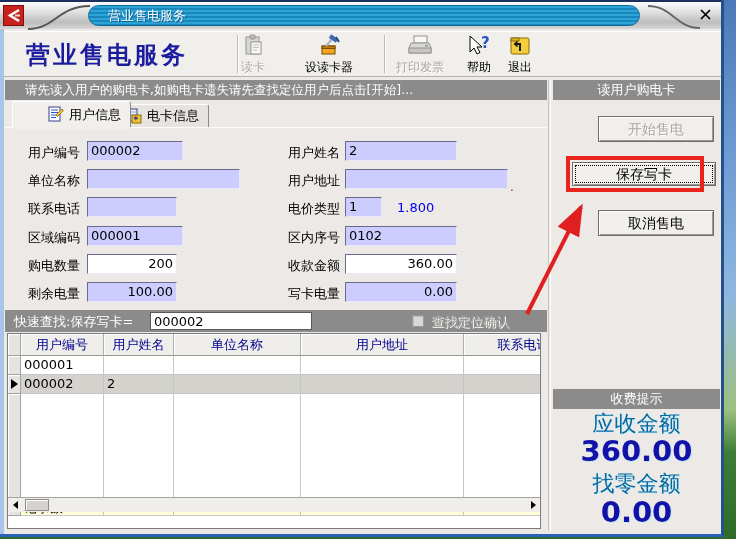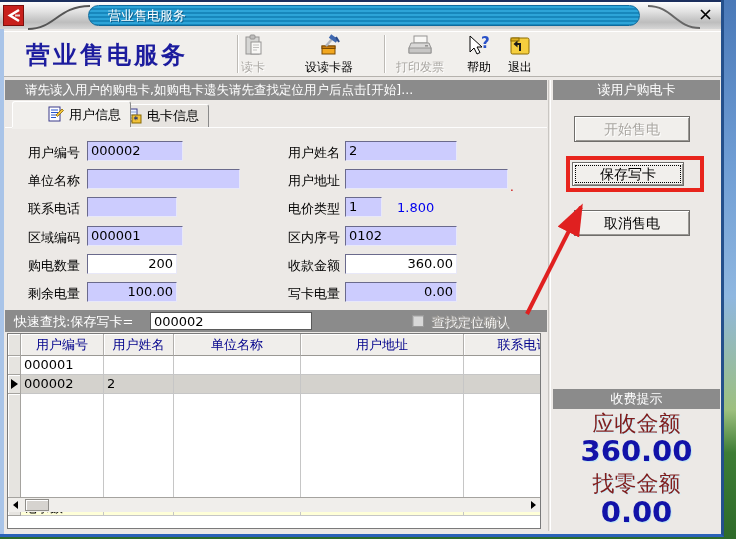--- a/index.html
+++ b/index.html
@@ -81,28 +81,28 @@
   .tri { width:0; height:0; border-left:7px solid #000; border-top:5px solid transparent;
     border-bottom:5px solid transparent; position:absolute; left:3px; top:4px; }
   .hscroll { position:absolute; left:0px; top:163px; width:532px; height:15px; background:#f0eeeb;
     border-top:1px solid #a5a39f; display:flex; align-items:center; }
   .sarrow { width:15px; height:14px; display:flex; align-items:center; justify-content:center; }
   .thumb { width:24px; height:12px; background:#d6d3cf; border:1px solid #8f8d89;
     box-shadow:inset 1px 1px 0 #fff; margin-left:2px; }
   .tri-l { width:0;height:0;border-right:5px solid #000;border-top:4px solid transparent;border-bottom:4px solid transparent; }
   .tri-r { width:0;height:0;border-left:5px solid #000;border-top:4px solid transparent;border-bottom:4px solid transparent; margin-left:auto; margin-right:4px; }
   
-  .btn { position:absolute; left:574px; width:116px; height:26px; background:#f1efec; font-size:14px;
+  .btn { position:absolute; left:598px; width:116px; height:26px; background:#f1efec; font-size:14px;
     border:1px solid #6f6d6a; box-shadow:inset 1px 1px 0 #ffffff, inset -1px -1px 0 #9a9894;
     text-align:center; line-height:24px; color:#000; }
   .btn.disabled { color:#a9a6a1; text-shadow:1px 1px 0 #fff; }
   .btn.focused { outline:1px dotted #000; outline-offset:-4px; }
   .redrect { position:absolute; left:566px; top:156px; width:138px; height:36px;
     border:4px solid #e8241c; z-index:5; }
-  .fee-label { position:absolute; left:553px; width:167px; text-align:center; color:#7f1d1d;
+  .fee-label { position:absolute; left:553px; width:167px; text-align:center; color:#0369a1;
     font-size:22px; text-shadow:1px 1px 0 #cfeef8;font-family:Liberation Serif, serif; }
   .fee-value { position:absolute; left:553px; width:167px; text-align:center; color:#1212a8;
     font-size:29px; font-weight:bold; text-shadow:1px 1px 0 #bfe6f4; }
   .blue-strip { position:absolute; left:0; top:29px; width:4px; height:505px; background:#a9c4e8; }
   .divider { position:absolute; left:548px; top:80px; width:3px; height:451px;
     border-left:1px solid #c9c6c2; border-right:1px solid #fff; }
   .arrow-overlay { position:absolute; left:0; top:0; width:724px; height:537px; pointer-events:none; z-index:6; }
 </style>
 </head>
 <body>
@@ -297,21 +297,21 @@
       <span class="tri-r"></span>
     </div>
   </div>
 
   <div class="divider"></div>
 
   <div class="rp-header" style="left:553px; top:80px; width:167px">读用户购电卡</div>
 
   <div class="btn disabled" style="top:116px">开始售电</div>
   <div class="redrect"></div>
-  <div class="btn focused" style="top:162px; height:24px; line-height:22px; left:572px; width:112px; z-index:4">保存写卡</div>
+  <div class="btn focused" style="top:162px; height:24px; line-height:22px; left:572px; width:144px; z-index:4">保存写卡</div>
   <div class="btn" style="top:210px">取消售电</div>
 
   <div class="rp-header" style="left:553px; top:389px; width:167px">收费提示</div>
   <div class="fee-label" style="top:409px">应收金额</div>
   <div class="fee-value" style="top:434px">360.00</div>
   <div class="fee-label" style="top:469px">找零金额</div>
   <div class="fee-value" style="top:495px">0.00</div>
 
   <svg class="arrow-overlay">
     <defs>

